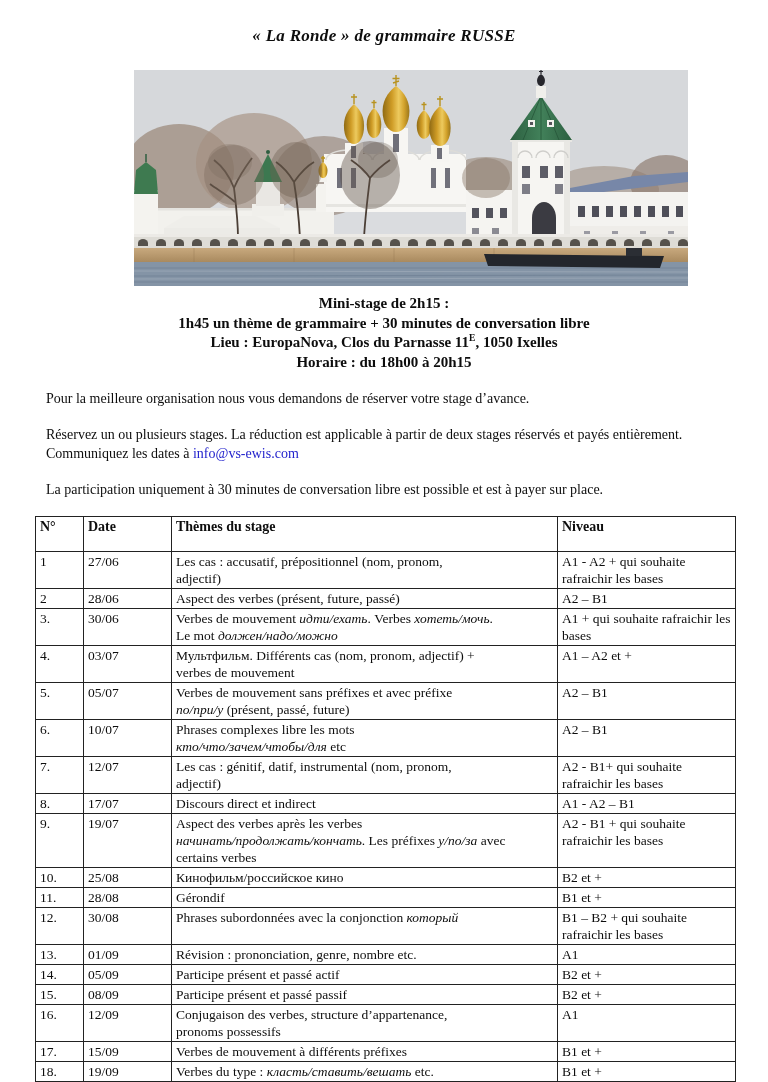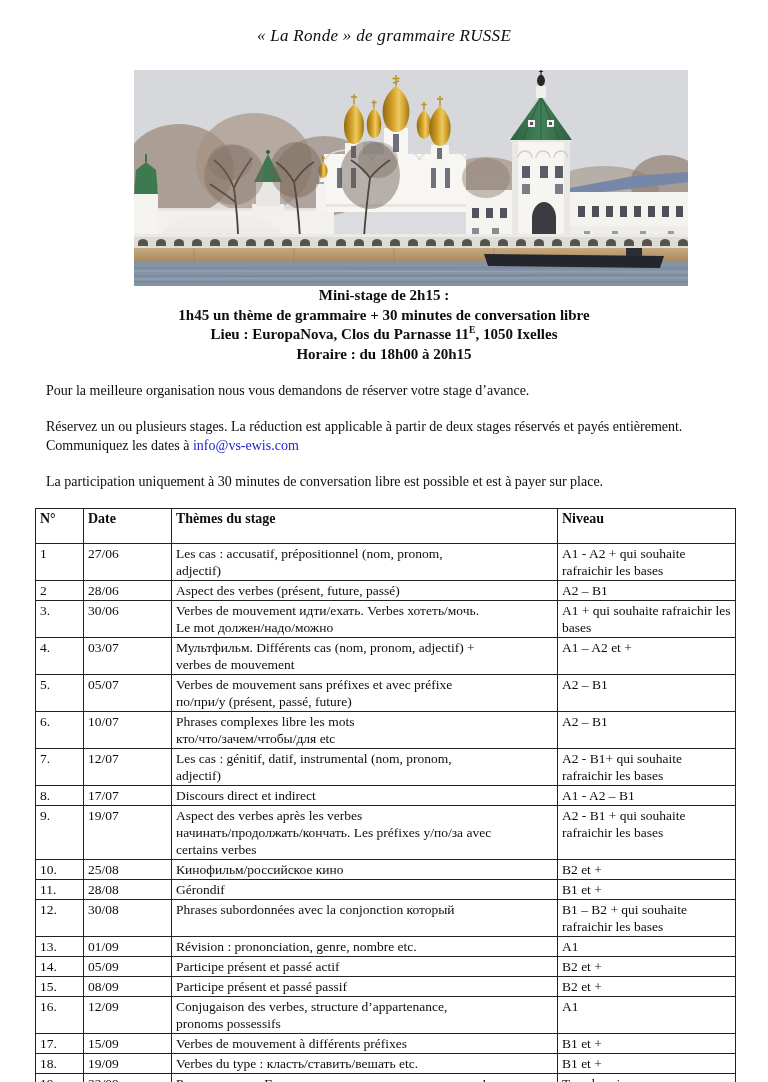--- a/index.html
+++ b/index.html
@@ -1,44 +1,44 @@
 <!DOCTYPE html>
 <html><head>
 <meta charset="utf-8">
 <style>
   html,body { margin:0; padding:0; background:#ffffff; }
   body { width:768px; height:1082px; font-family:"Liberation Serif","DejaVu Serif",serif; color:#0d0d0d; }
   .page { position:relative; width:768px; height:1082px; background:#fff; overflow:hidden; }
 
   .doc-title {
     margin:26px 0 0 0; text-align:center;
-    font-size:17px; font-weight:normal; font-style:italic; letter-spacing:0.3px;
+    font-size:17px; font-weight:bold; font-style:italic; letter-spacing:0.3px;
   }
 
   .photo-wrap { width:554px; height:216px; margin:24px 0 0 134px; }
   .photo-wrap svg { display:block; }
 
   .details {
-    text-align:center; font-weight:bold;
+    margin-top:8px; text-align:center; font-weight:bold;
     font-size:15px; line-height:19.5px;
   }
   .details sup { font-size:9.5px; line-height:0; vertical-align:super; }
 
   .intro { margin:4px 0 0 29px; width:678px; font-size:14px; line-height:19px; }
   .intro p { margin:17px; }
   .email { color:#2323cd; cursor:pointer; }
 
   table.program { border-collapse:collapse; table-layout:fixed; width:700px; margin:12px 0 0 35px; }
   table.program th, table.program td {
     border:1.4px solid #222; vertical-align:top; text-align:left;
     padding:1px 4px 1px 4px; font-size:13.5px; line-height:17px; overflow:hidden;
   }
   table.program th { font-weight:bold; font-size:14px; height:32px; }
   table.program tbody tr:last-child td { height:18px; }
-  .it { }
+  .it { font-style:italic; }
 
   .footer-note { margin:7px 0 0 36px; font-weight:bold; font-size:14px; }
 </style>
 </head>
 <body>
 
 <div class="page">
 
   <h1 class="doc-title">« La Ronde »  de grammaire RUSSE</h1>
 

